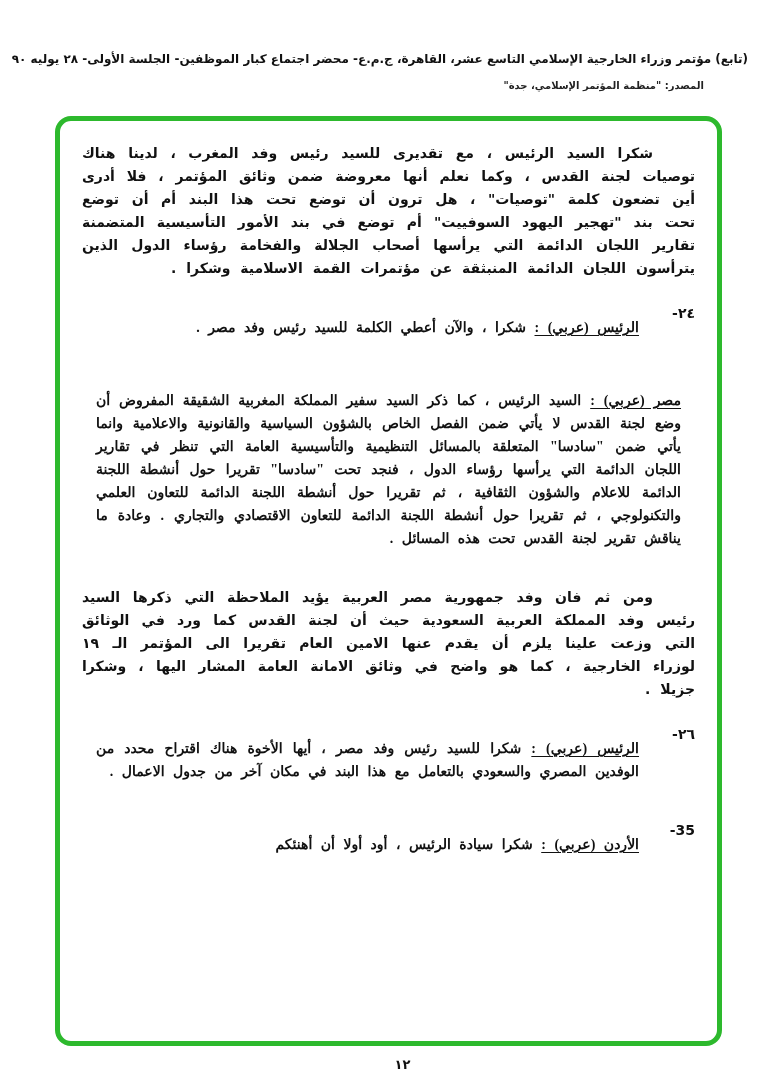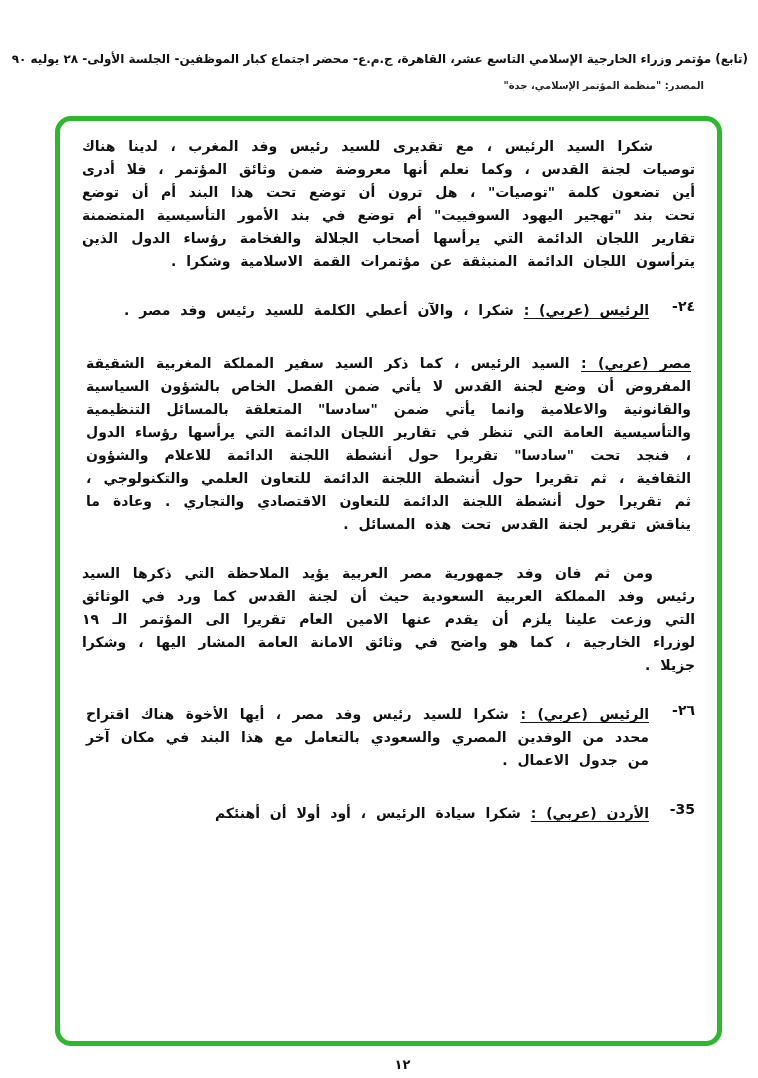--- a/index.html
+++ b/index.html
@@ -43,21 +43,21 @@
     width: 667px;
     height: 930px;
     box-sizing: border-box;
     border: 5px solid #2db92d;
     border-radius: 16px;
     padding: 14px 22px 14px 22px;
     overflow: hidden;
     background: #ffffff;
   }
   .para {
-    margin: 0 0 22px 0;
+    margin: 7px 0 22px 0;
     font-size: 14px;
     font-weight: bold;
     line-height: 23px;
     text-align: justify;
     color: #111111;
     word-spacing: 5px;
   }
   .indent { text-indent: 42px; }
   .indent-large { text-indent: 170px; }
   .numbered {
@@ -66,21 +66,22 @@
   }
   .num {
     flex: 0 0 42px;
     font-size: 14px;
     font-weight: bold;
     line-height: 23px;
     color: #111111;
   }
   .numbered .para {
     flex: 1;
-    margin: 4px;
+    margin: 14px;
+    font-family: Liberation Serif, serif;
   }
   .speaker {
     text-decoration: underline;
     text-underline-offset: 3px;
   }
   .page-number {
     position: absolute;
     bottom: 6px;
     left: 0;
     right: 0;

